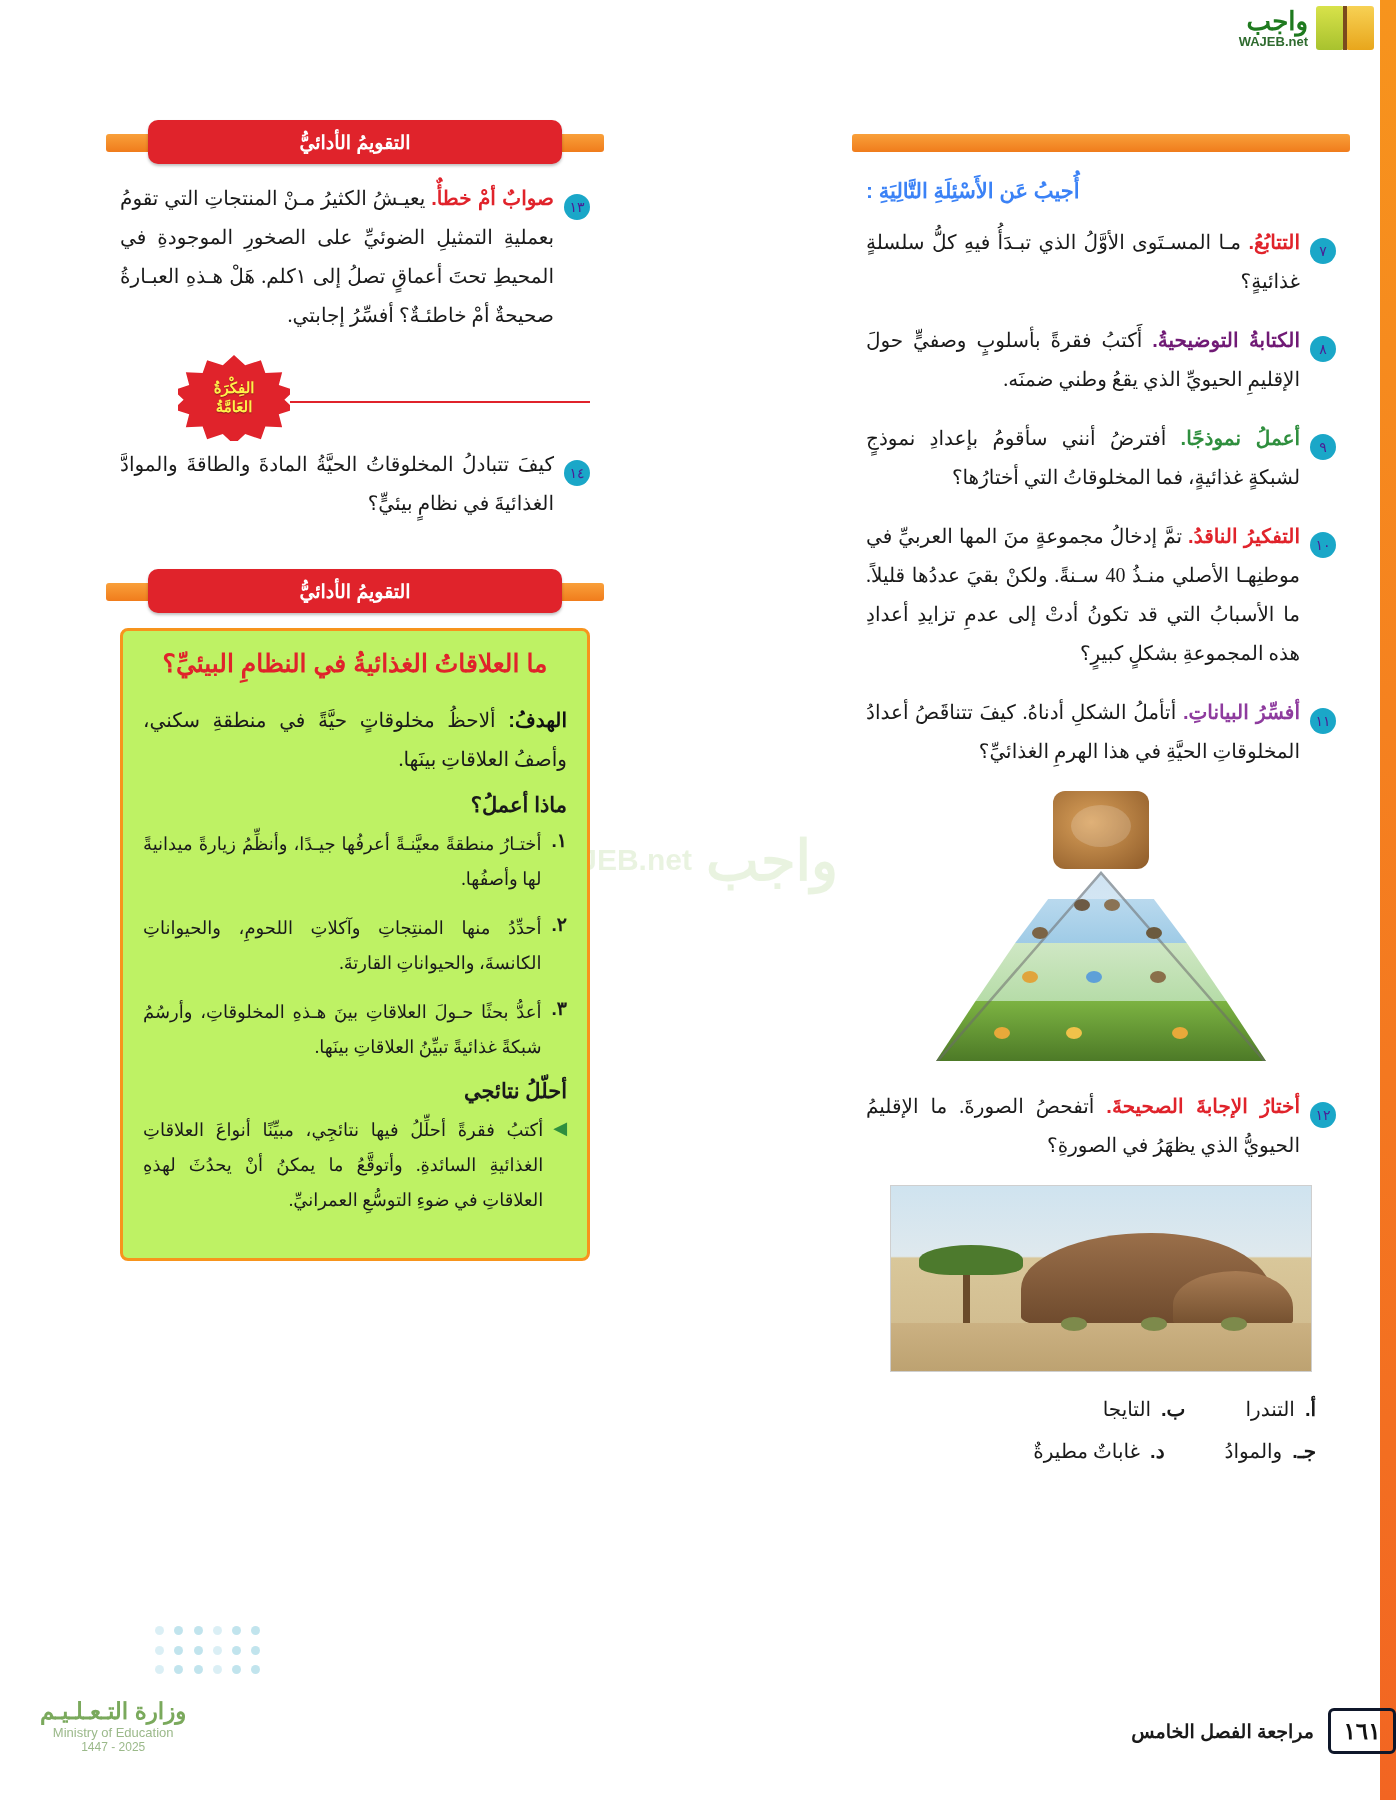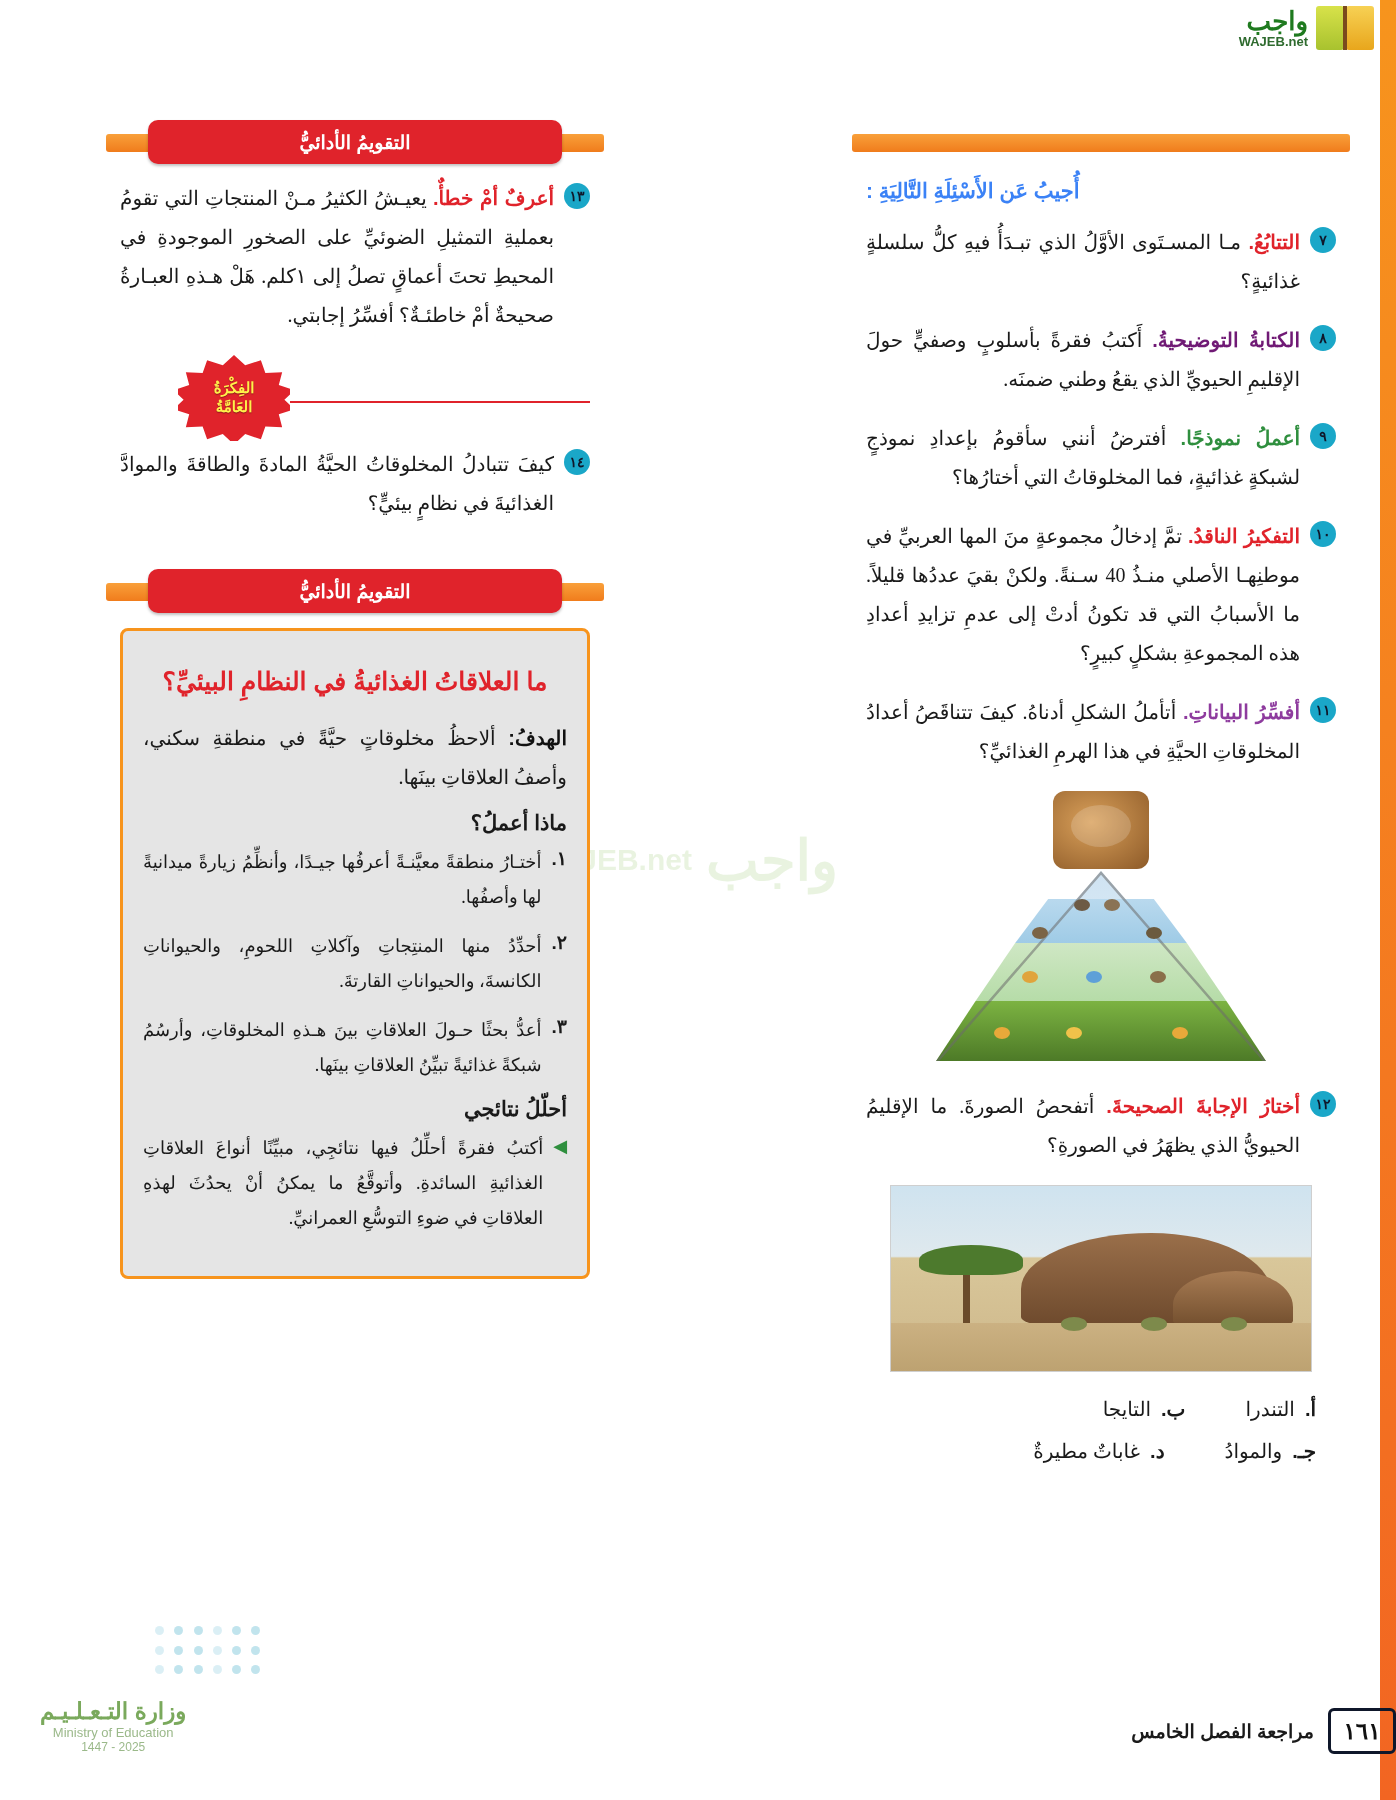--- a/index.html
+++ b/index.html
@@ -68,23 +68,23 @@
   .intro-line{
     font-family:"Liberation Sans",sans-serif;font-weight:bold;font-size:21px;
     text-align:left;margin:4px 0 20px 0;color:#3b82f6;
   }
   .qitem{
     display:flex;align-items:flex-start;gap:10px;margin-bottom:20px;
     direction:rtl;
   }
   .qnum{
     flex:0 0 auto;width:26px;height:26px;border-radius:50%;
-    background:#1aa7c8;color:#0f172a;font-family:"Liberation Sans",sans-serif;
-    font-size:14px;font-weight:bold;display:flex;align-items:center;justify-content:center;
-    margin-top:4px;
+    background:#1aa7c8;color:#4c1d95;font-family:"Liberation Sans",sans-serif;
+    font-size:14px;font-weight:normal;display:flex;align-items:center;justify-content:center;
+    margin-top:15px;
   }
   .qbody{flex:1;font-size:20px;line-height:1.95;text-align:justify;text-align-last:right;}
   .qlabel{font-family:"Liberation Sans",sans-serif;font-weight:bold;color:#e0232b;}
   .qlabel.purple{color:#8e3b9e;}
   .qlabel.blue{color:#701a75;}
   .qlabel.green{color:#2f8f3e;}
 
   
   .fig-pyramid{
     width:330px;height:270px;margin:6px auto 10px auto;position:relative;
@@ -163,22 +163,22 @@
       7% 84%,10% 69%,-4% 63%,5% 52%,-4% 41%,10% 35%,7% 20%,22% 21%,26% 6%,40% 12%);
   }
   .bigidea .bi-text{
     position:absolute;inset:0;display:flex;flex-direction:column;align-items:center;justify-content:center;
     color:#fff14a;font-family:"Liberation Sans",sans-serif;font-weight:bold;font-size:15px;line-height:1.25;
     text-shadow:0 1px 1px rgba(0,0,0,.35);
   }
 
   
   .activity-box{
-    border:3px solid #f7941d;border-radius:8px;padding:32px 20px 26px 20px;
-    margin-top:10px;background:#e5e5e5;
+    border:3px solid #f7941d;border-radius:8px;padding:14px 20px 26px 20px;
+    margin-top:10px;background:#bef264;
   }
   .activity-title{
     font-family:"Liberation Sans",sans-serif;font-weight:bold;font-size:25px;
     color:#e0232b;text-align:center;margin:0 0 18px 0;line-height:1.5;
   }
   .act-p{font-size:20px;line-height:1.95;text-align:justify;text-align-last:right;margin:0 0 14px 0;}
   .act-head{
     font-family:"Liberation Sans",sans-serif;font-weight:bold;font-size:21px;
     text-align:right;margin:14px 0 10px 0;
   }
@@ -329,21 +329,21 @@
 
   <div class="ribbon-wrap">
     <div class="ribbon-bar"></div>
     <div class="ribbon-pill">
       <span>التقويمُ الأدائيُّ</span>
     </div>
   </div>
 
   <div class="qitem">
     <div class="qnum">١٣</div>
-    <div class="qbody"><span class="qlabel">أعرفٌ أمْ خطأٌ.</span><span> يعيـشُ الكثيرُ مـنْ المنتجاتِ التي تقومُ بعمليةِ التمثيلِ الضوئيِّ على الصخورِ الموجودةِ في المحيطِ تحتَ أعماقٍ تصلُ إلى ١كلم. هَلْ هـذهِ العبـارةُ صحيحةٌ أمْ خاطئـةٌ؟ أفسِّرُ إجابتي.</span></div>
+    <div class="qbody"><span class="qlabel">صوابٌ أمْ خطأٌ.</span><span> يعيـشُ الكثيرُ مـنْ المنتجاتِ التي تقومُ بعمليةِ التمثيلِ الضوئيِّ على الصخورِ الموجودةِ في المحيطِ تحتَ أعماقٍ تصلُ إلى ١كلم. هَلْ هـذهِ العبـارةُ صحيحةٌ أمْ خاطئـةٌ؟ أفسِّرُ إجابتي.</span></div>
   </div>
 
   <div class="bigidea-wrap">
     <div class="bigidea-rule"></div>
     <div class="bigidea">
       <div class="starburst"></div>
       <div class="bi-text">
         <span>الفِكْرَةُ</span>
         <span>العَامَّةُ</span>
       </div>

